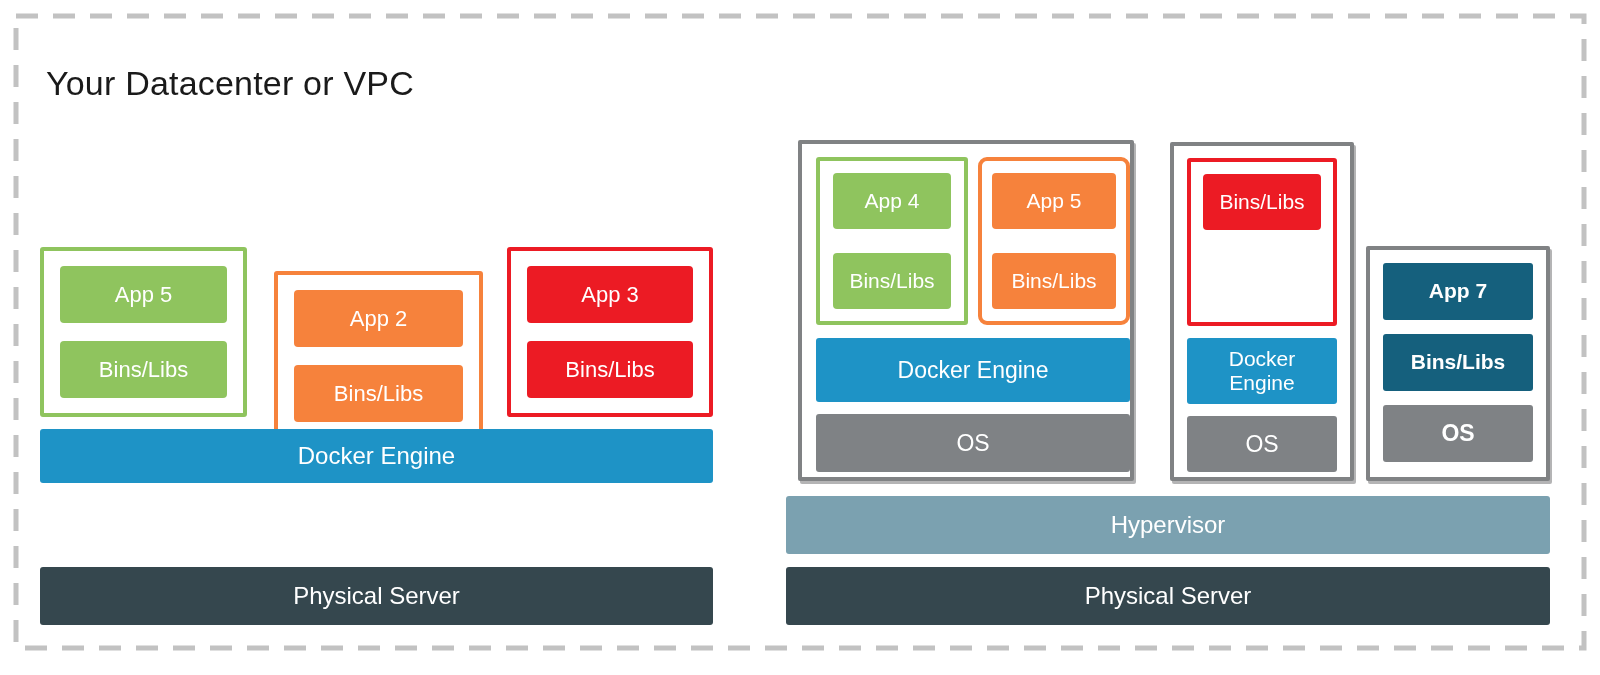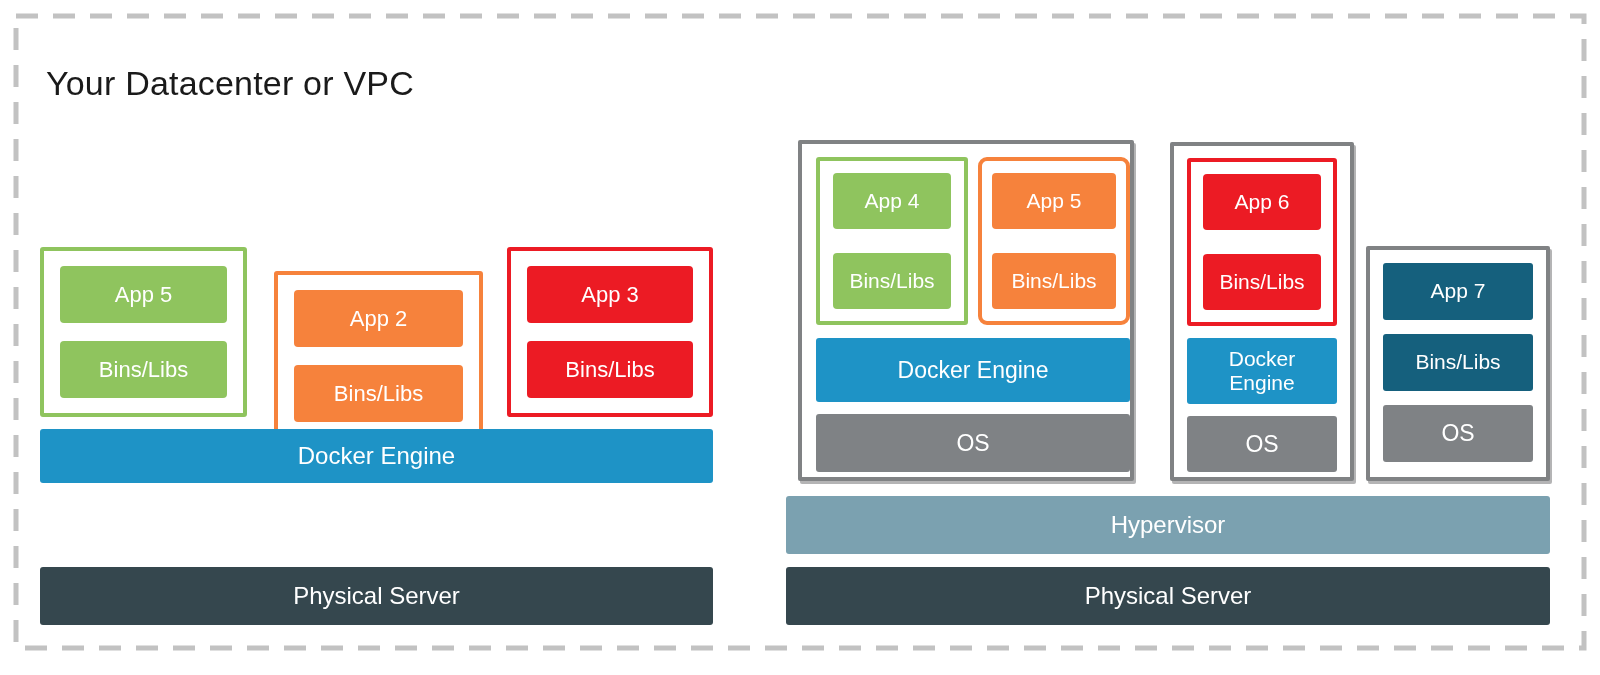--- a/index.html
+++ b/index.html
@@ -85,28 +85,27 @@
     <div class="abs cbox cbox-sm border-orange" style="left:176px;top:13px;width:152px;height:168px;padding:12px 10px;border-radius:9px;">
       <div class="blk bg-orange">App 5</div>
       <div class="blk bg-orange">Bins/Libs</div>
     </div>
     <div class="abs blk bg-blue" style="left:14px;top:194px;width:314px;height:64px;font-size:23px;border-radius:3px;">Docker Engine</div>
     <div class="abs blk bg-gray" style="left:14px;top:270px;width:314px;height:58px;font-size:23px;border-radius:3px;">OS</div>
   </div>
 
   <div class="abs vm" style="left:1170px;top:142px;width:184px;height:339px;">
     <div class="abs cbox cbox-sm border-red" style="left:13px;top:12px;width:150px;height:168px;padding:12px 12px;">
-      <div class="blk bg-red">App 6</div>
       <div class="blk bg-red">Bins/Libs</div>
     </div>
     <div class="abs blk bg-blue" style="left:13px;top:192px;width:150px;height:66px;font-size:21px;border-radius:3px;padding:0 28px;">Docker Engine</div>
     <div class="abs blk bg-gray" style="left:13px;top:270px;width:150px;height:56px;font-size:23px;border-radius:3px;">OS</div>
   </div>
 
-  <div class="abs vm" style="left:1366px;top:246px;width:184px;height:235px;">
+  <div class="abs vm" style="left:1366px;top:246px;width:184px;height:235px;font-weight:bold;">
     <div class="abs blk bg-teal" style="left:13px;top:13px;width:150px;height:57px;font-size:21px;border-radius:3px;">App 7</div>
     <div class="abs blk bg-teal" style="left:13px;top:84px;width:150px;height:57px;font-size:21px;border-radius:3px;">Bins/Libs</div>
     <div class="abs blk bg-gray" style="left:13px;top:155px;width:150px;height:57px;font-size:23px;border-radius:3px;">OS</div>
   </div>
 
   <div class="abs blk layer bg-steel" style="left:786px;top:496px;width:764px;height:58px;">Hypervisor</div>
 
   <div class="abs blk layer bg-slate" style="left:786px;top:567px;width:764px;height:58px;">Physical Server</div>
 
 </div>

